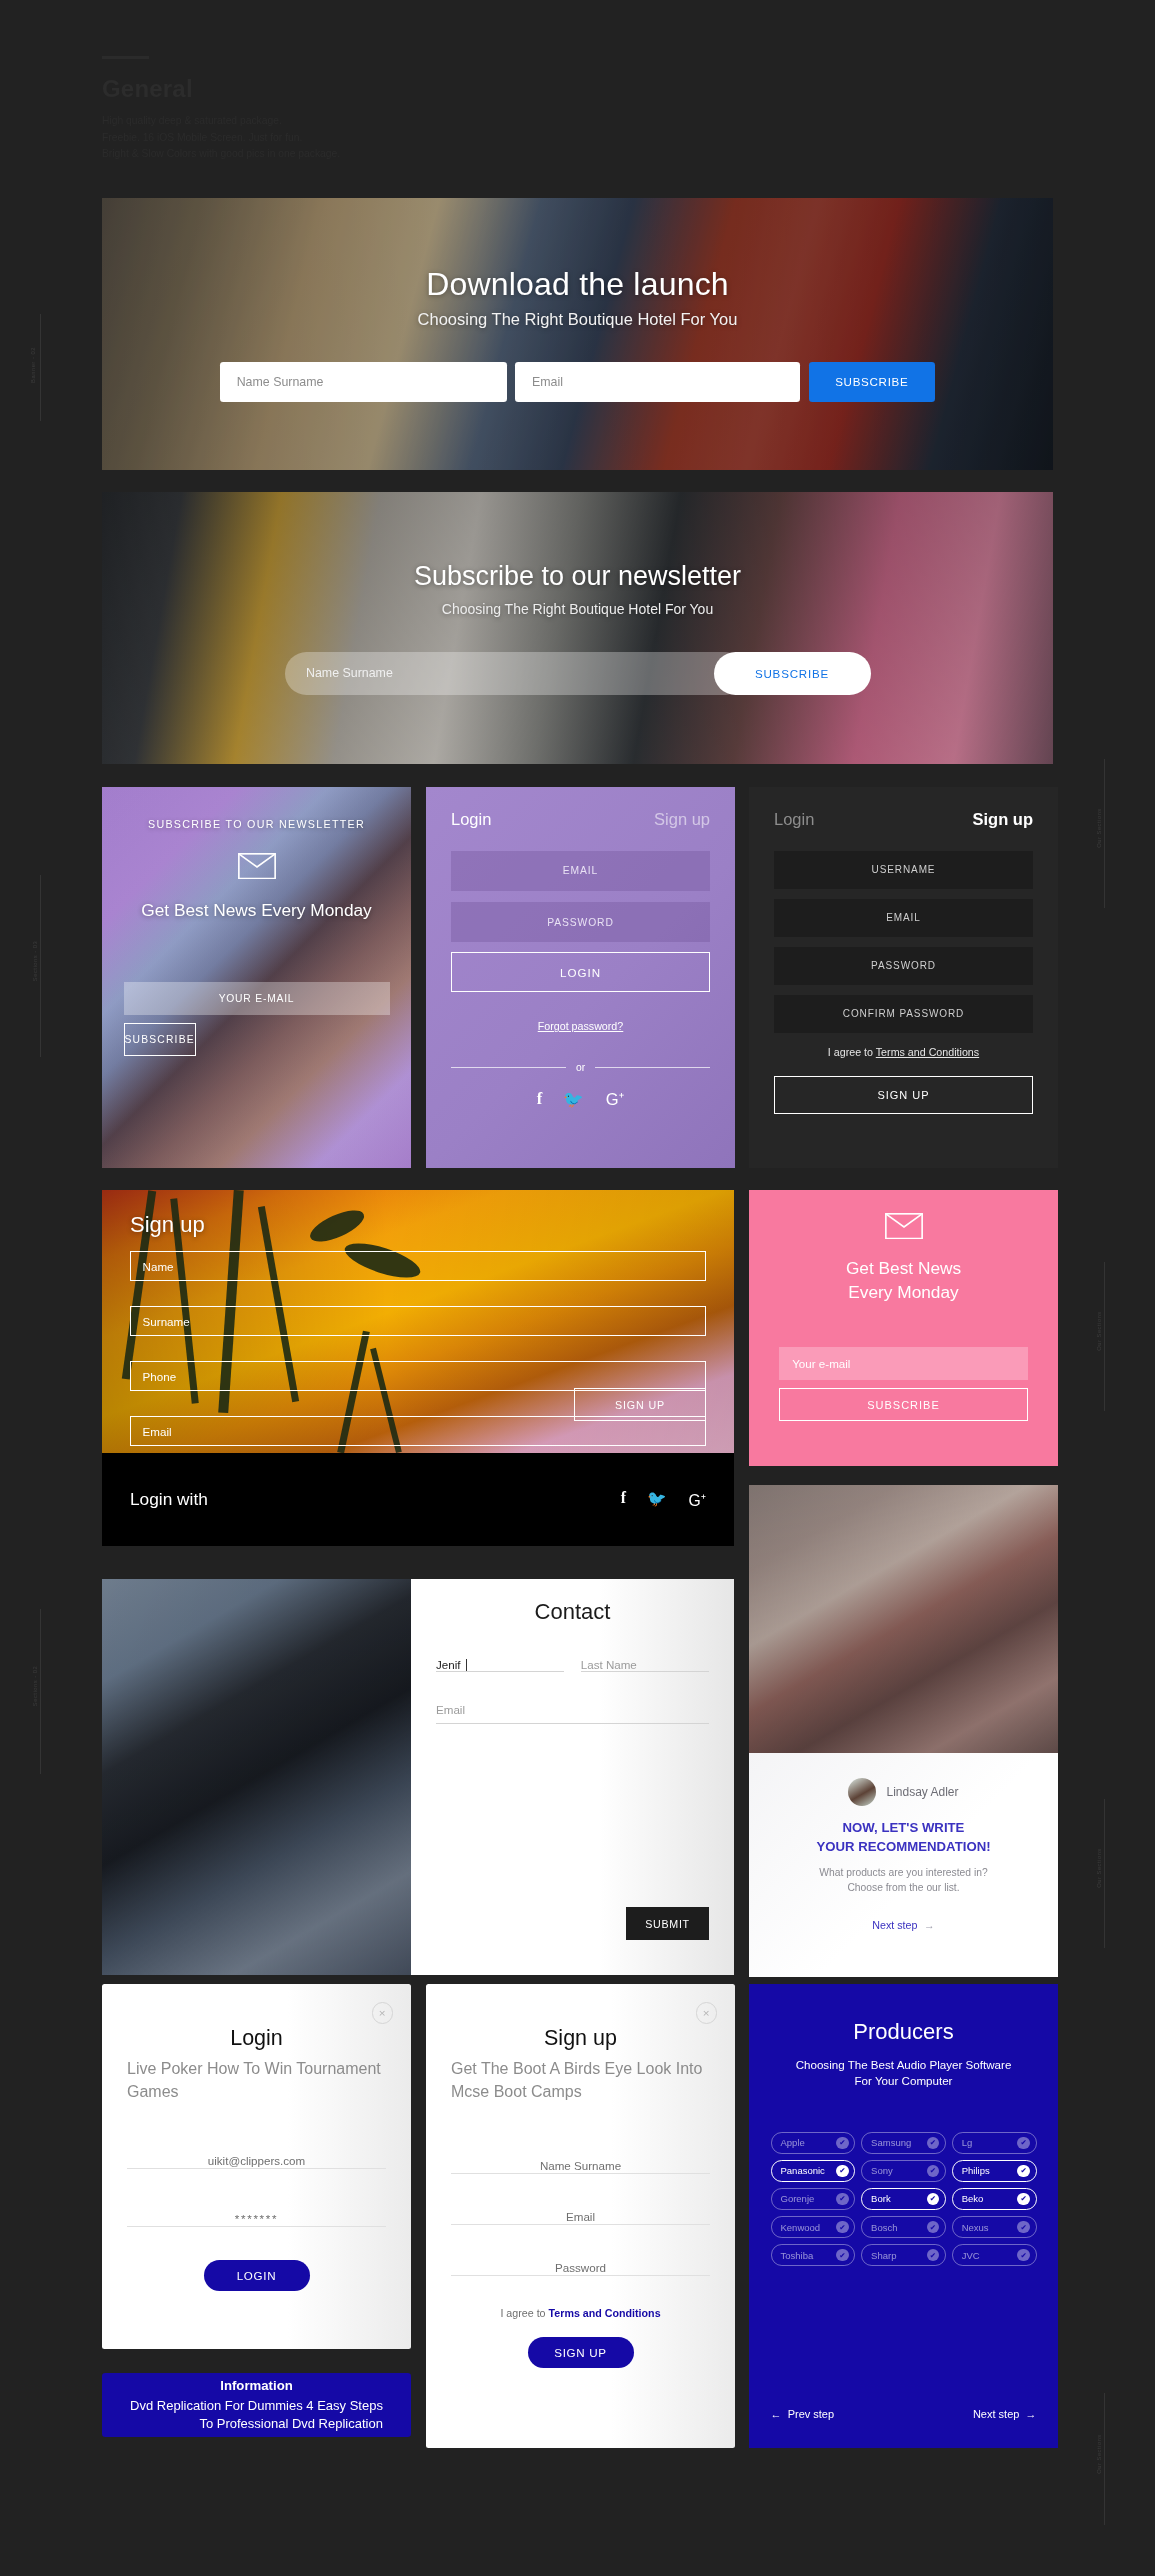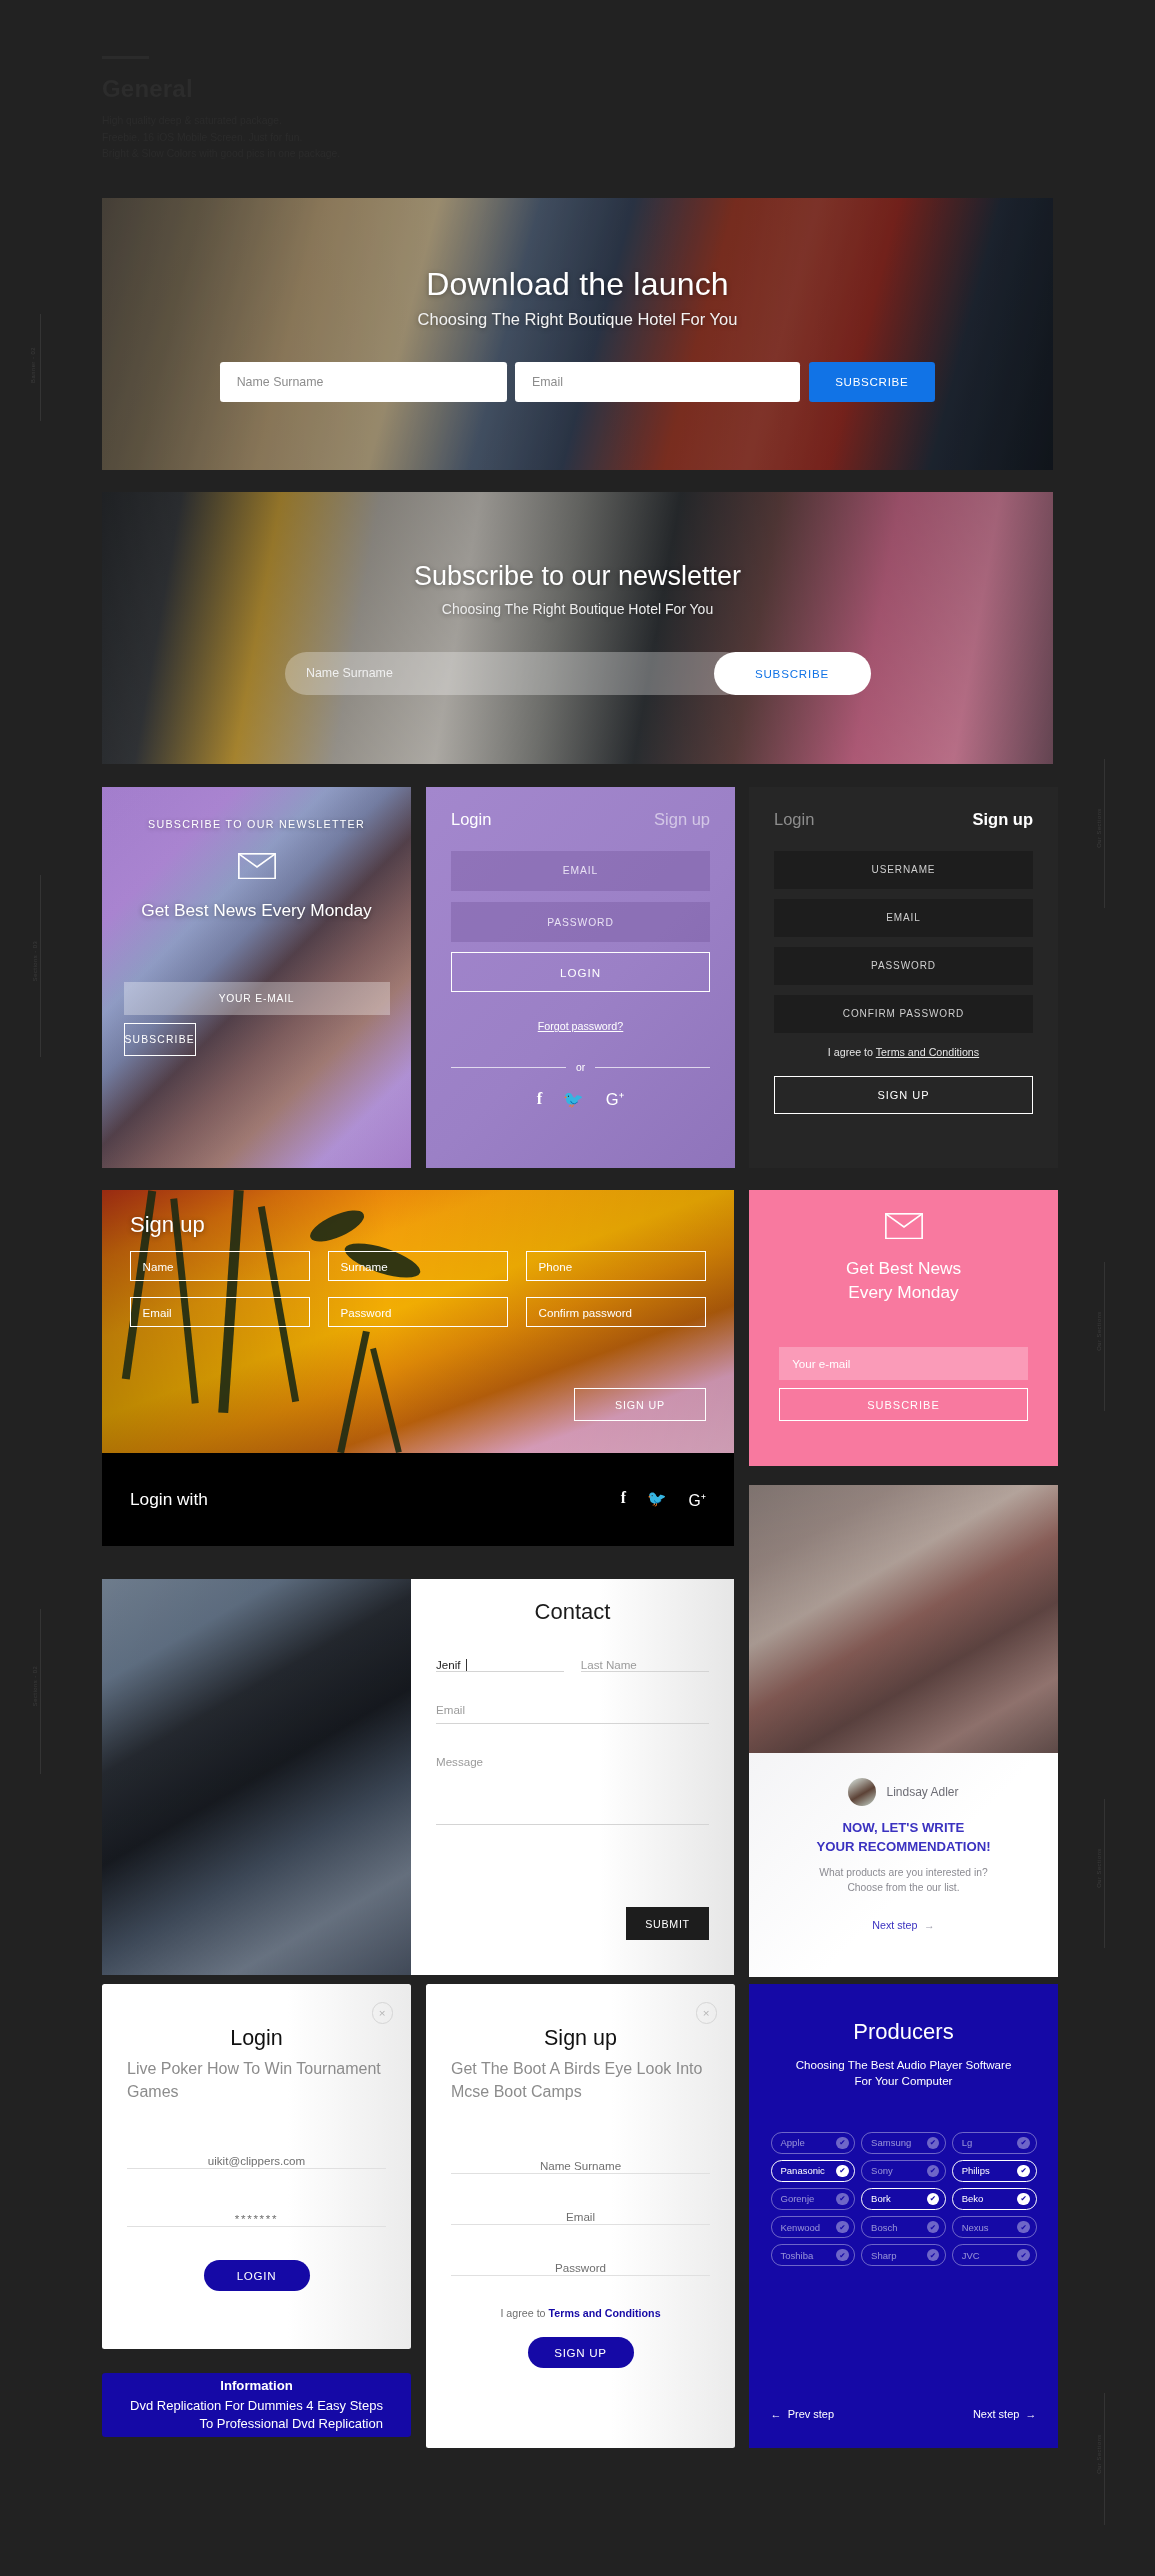--- a/index.html
+++ b/index.html
@@ -159,21 +159,21 @@
     position:absolute; inset:0 0 93px 0;
     background:
       linear-gradient(to right, rgba(0,0,0,.28), rgba(0,0,0,.05) 45%, rgba(0,0,0,.15)),
       linear-gradient(160deg,#d23a18 0%,#f07c0d 14%,#ffa90a 30%,#ffb703 46%,
                       #e98f07 58%,#c0640c 70%,#e9a9c8 84%,#f0b7d2 100%);
   }
   .tr-leaf { position:absolute; background:#1d2a14; opacity:.9; }
   .tr-title { position:absolute; left:28px; top:21.5px; color:#fff; font-size:22px; font-weight:400;
               text-shadow:0 0.8px 5px rgba(0,0,0,.4); }
   .tr-grid { position:absolute; left:28px; top:61px; width:576px;
-             display:grid; grid-template-columns:1fr 1fr 1fr; gap:16px 18px; }
+             display:grid; grid-template-columns:1fr; gap:25px 18px; }
   .tr-field { height:30px; border:0.8px solid #fff; color:#fff; font-size:11.6px; display:flex;
               align-items:center; padding:0 11.6px; background:transparent; }
   .tr-submit { position:absolute; right:28px; top:198px; width:132px; height:33px;
                border:0.8px solid #fff; color:#fff; font-size:10.7px; letter-spacing:0.9px;
                background:transparent; font-family:inherit; cursor:pointer;
                display:flex; align-items:center; justify-content:center; }
   .tr-foot { position:absolute; left:0; right:0; bottom:0; height:93px; background:#000;
              display:flex; align-items:center; justify-content:space-between; padding:0 28px; }
   .tr-foot .lbl { color:#fff; font-size:17.3px; font-weight:300; }
   .tr-foot .icons { display:flex; gap:21.5px; color:#fff; font-size:15.7px; }
@@ -435,21 +435,20 @@
 
 <div id="cardContact" class="card">
   <div class="ct-photo"></div>
   <div class="ct-right">
     <div class="ct-title">Contact</div>
     <div class="ct-row">
       <div class="ct-line filled"><span>Jenif</span><span class="caret"></span></div>
       <div class="ct-line">Last Name</div>
     </div>
     <div class="ct-single">Email</div>
-    <div class="ct-msg">Message</div>
     <button class="ct-submit">SUBMIT</button>
   </div>
 </div>
 
 <div id="cardPhoto" class="card"></div>
 <div id="cardRec" class="card">
   <div class="rec-user">
     <div class="rec-av"></div>
     <div class="rec-name">Lindsay Adler</div>
   </div>

